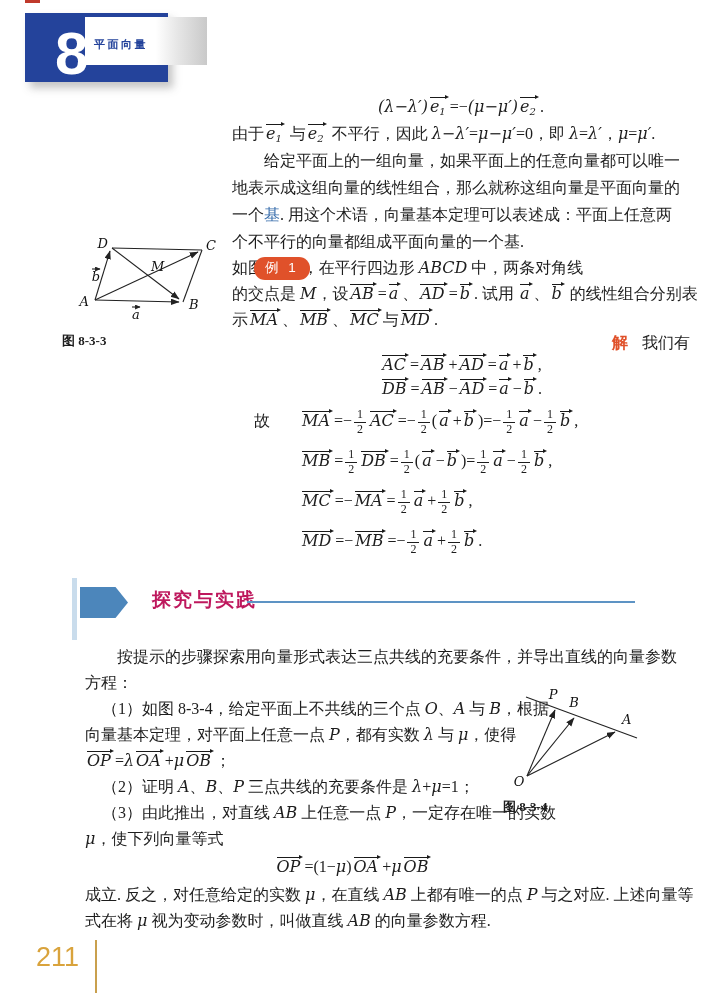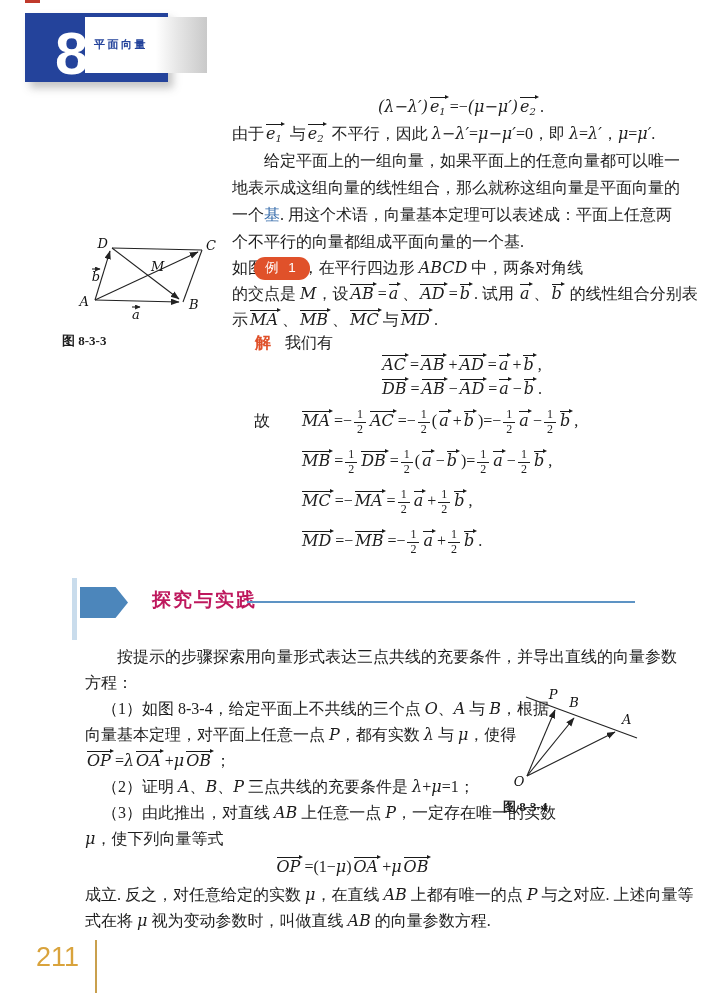--- a/index.html
+++ b/index.html
@@ -5,21 +5,21 @@
   html,body{margin:0;padding:0;background:#fff;}
   .page{position:relative;width:702px;height:993px;background:#ffffff;overflow:hidden;
         font-family:"Liberation Serif","DejaVu Serif",serif;color:#1d1d1d;font-size:16px;}
 
   
   .red-tick{position:absolute;left:25px;top:0;width:15px;height:3px;background:#c0392b;}
   .chapter-box{position:absolute;left:25px;top:13px;width:143px;height:69px;background:#24439b;
                box-shadow:5px 6px 8px rgba(90,90,90,.35);}
   .chapter-num{position:absolute;left:30px;top:11px;color:#fff;font-family:"Liberation Sans",sans-serif;
                font-weight:bold;font-size:60px;line-height:60px;}
-  .chapter-label-box{position:absolute;left:85px;top:17px;width:122px;height:56px;
+  .chapter-label-box{position:absolute;left:85px;top:17px;width:122px;height:48px;
                background:linear-gradient(90deg,#ffffff 0%,#ffffff 58%,#e6e6e6 76%,#c9c9c9 100%);}
   .chapter-label{position:absolute;left:9px;top:20px;font-family:"Liberation Sans",sans-serif;
                font-weight:bold;font-size:11px;letter-spacing:2.5px;color:#24439b;}
 
   
   .mline{line-height:27px;text-align:left;white-space:nowrap;}
   .mtext{}
   .mit{font-style:italic;font-family:"DejaVu Serif","Liberation Serif",serif;}
   .mblue{color:#3a6fad;}
   .vec{position:relative;display:inline-block;font-style:italic;
@@ -36,21 +36,21 @@
   .top-col{position:absolute;left:232px;top:94px;width:458px;}
   .m-center .mline{text-align:center;}
   .lh26 .mline{line-height:26px;}
   .lh24 .mline{line-height:24px;}
   .ind1 .mline:first-child{text-indent:2em;}
   .statement{position:relative;}
   .statement .mline:first-child{text-indent:76px;}
   .badge{position:absolute;left:22px;top:2px;background:#e0512a;color:#fff;
          font-family:"Liberation Sans",sans-serif;font-weight:normal;font-size:13.5px;
          padding:2px 11px 3px 11px;border-radius:11px;letter-spacing:3px;}
-  .solve-line{line-height:20px;margin-left:23px;}
+  .solve-line{line-height:20px;margin-left:23px;text-align:right;}
   .solve{color:#e0512a;font-weight:bold;margin-right:14px;}
   .gu-block{position:relative;margin-left:68px;}
   .gu{position:absolute;left:-46px;top:8px;line-height:24px;}
   .eqf .mline{line-height:40px;}
 
   
   .fig833{position:absolute;left:62px;top:238px;width:172px;}
   .figcap{text-align:left;font-weight:bold;font-size:13px;margin-top:2px;font-family:"Liberation Serif",serif;}
   .figlab{font-style:italic;font-size:13px;font-family:"DejaVu Serif",serif;fill:#111;}
 

